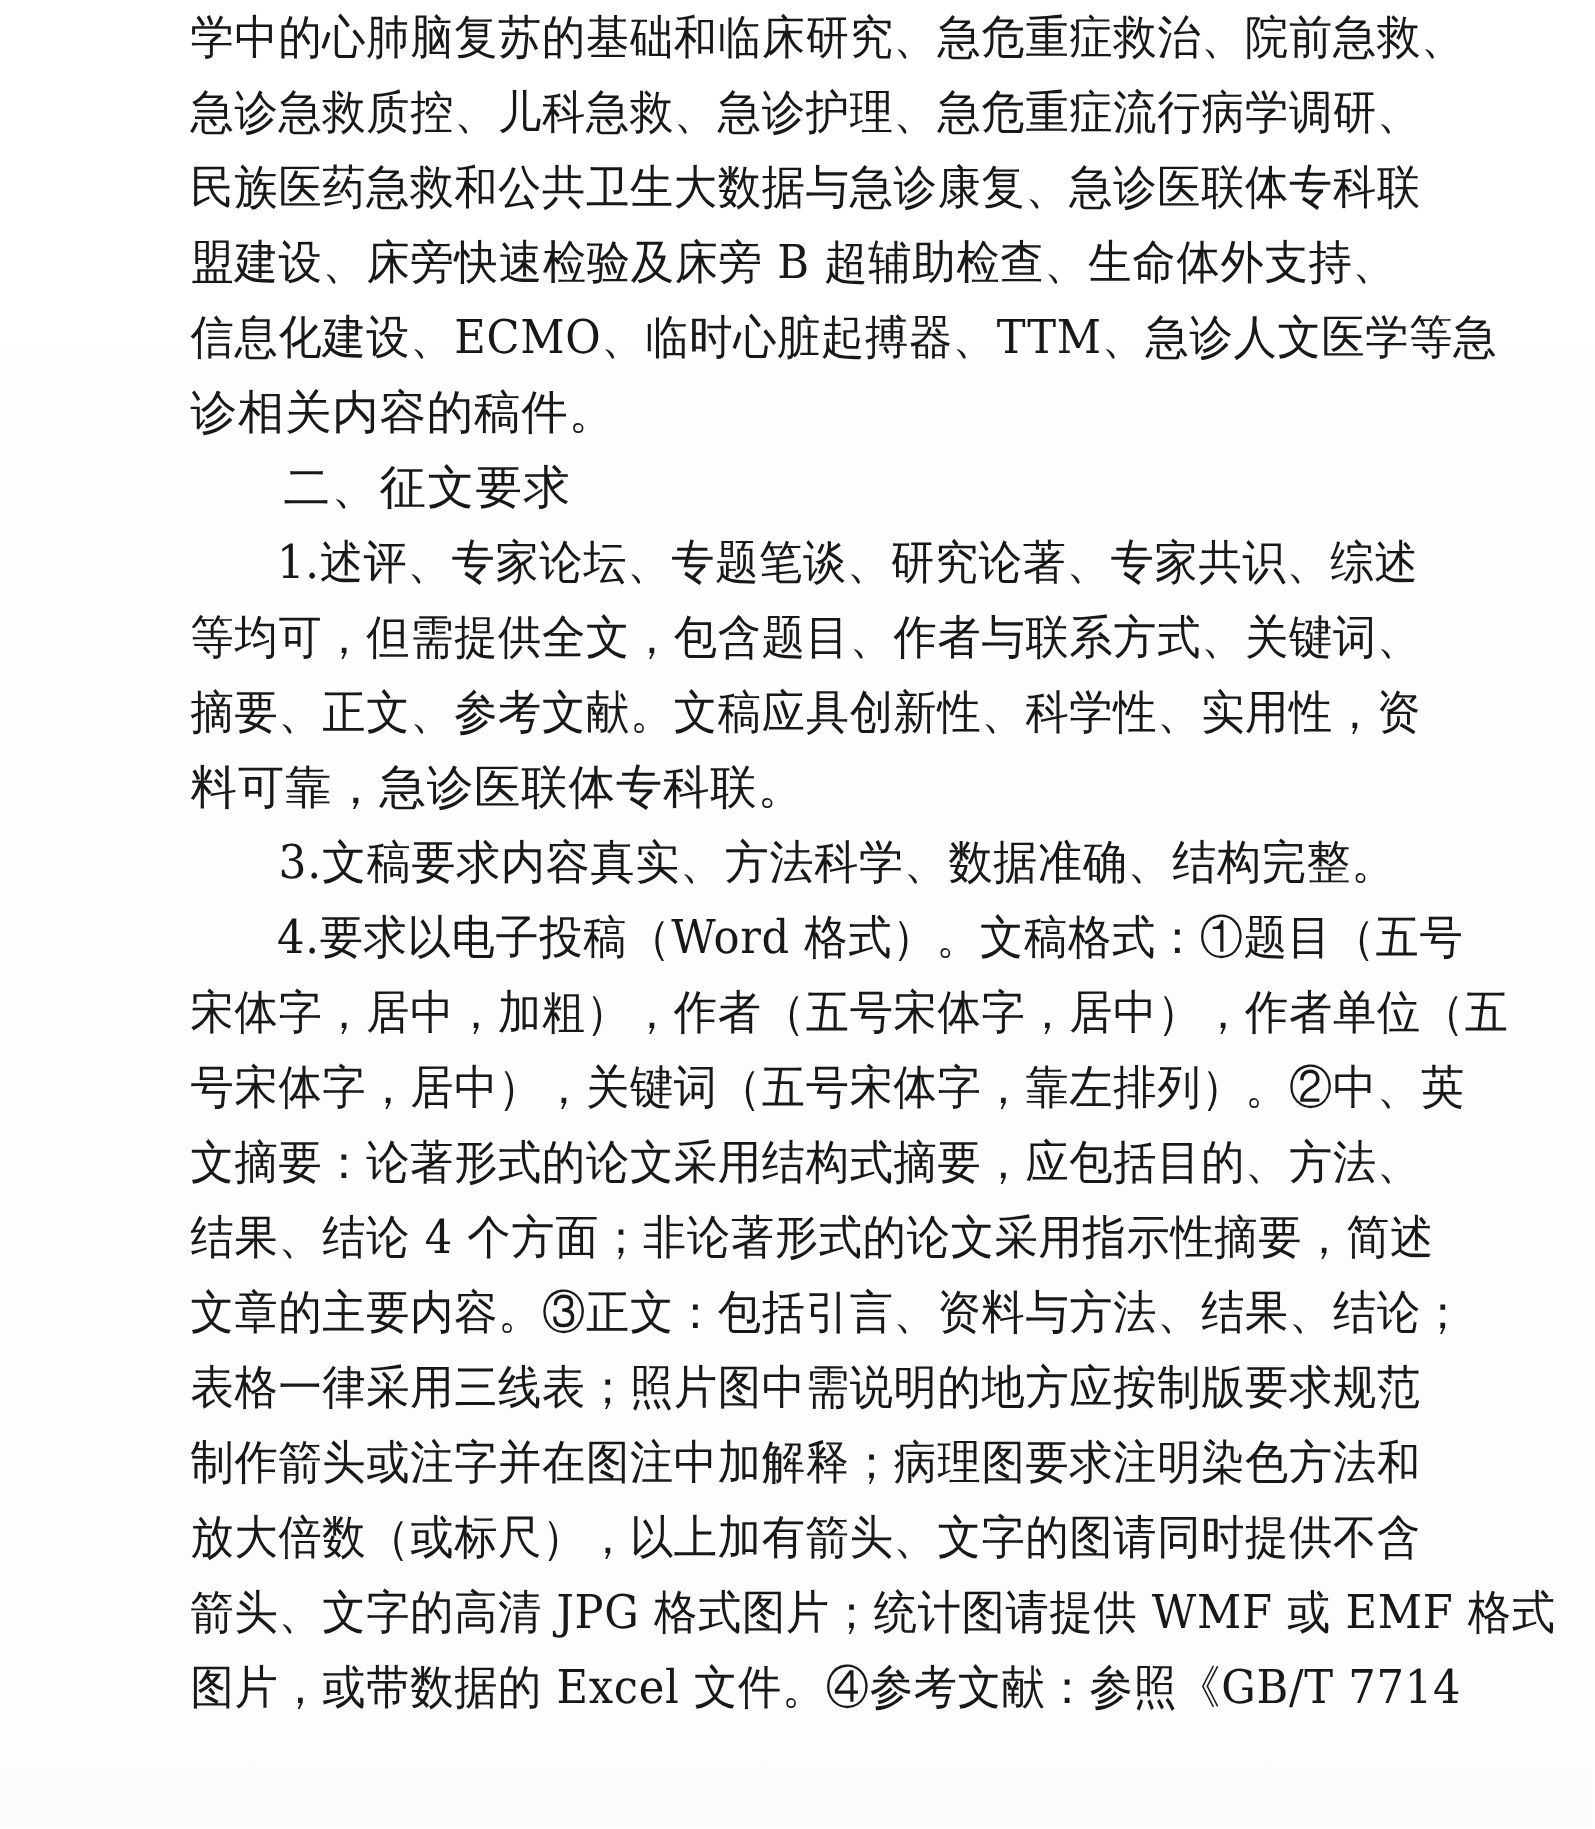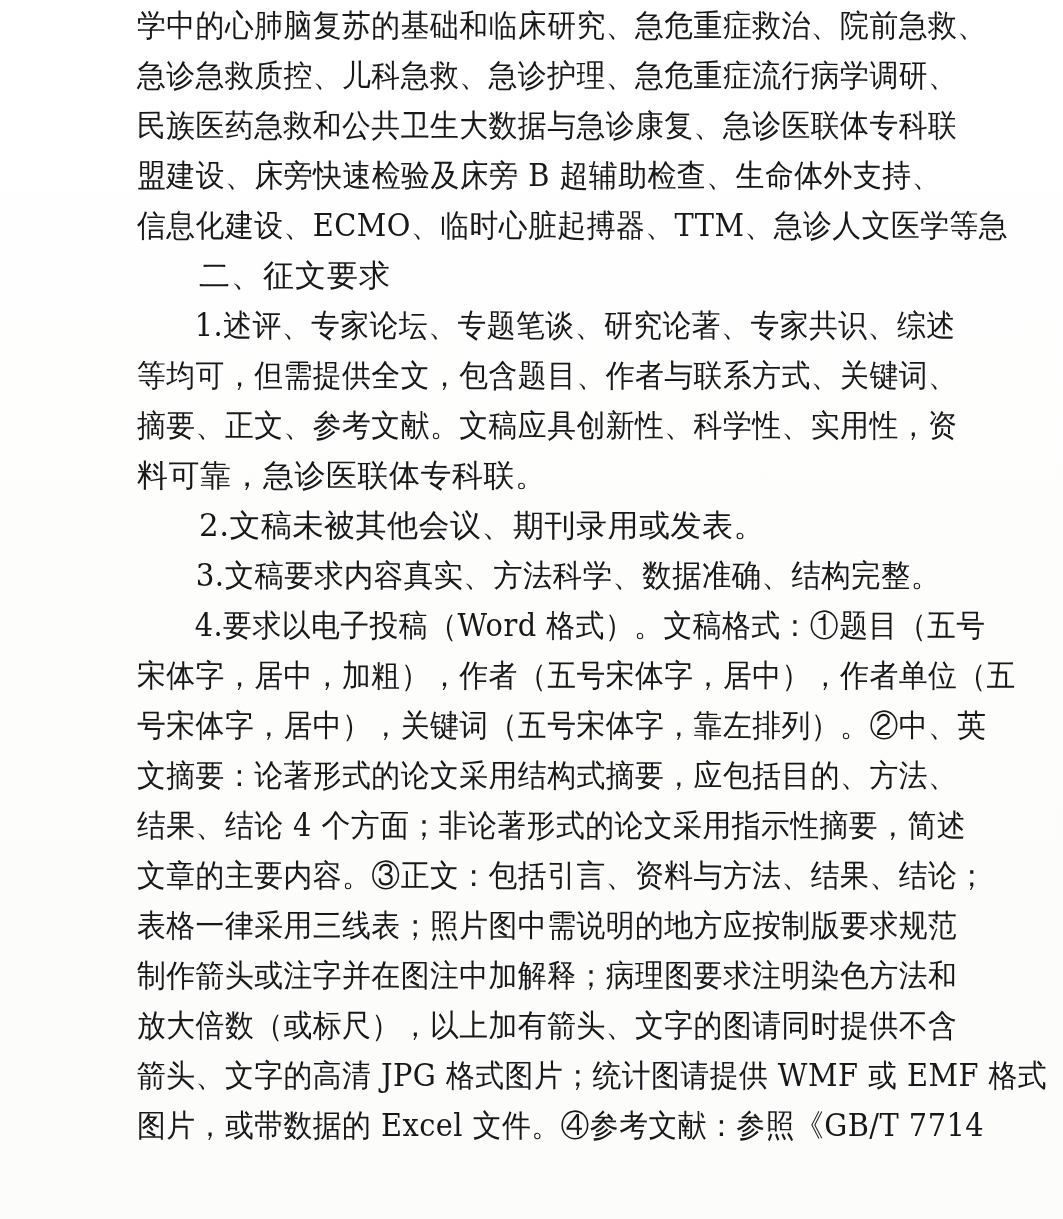--- a/index.html
+++ b/index.html
@@ -11,21 +11,21 @@
     position: relative;
     width: 1063px;
     height: 1219px;
     background: #fefefe;
     overflow: hidden;
     font-family: "DejaVu Serif", "Liberation Serif", serif;
   }
 
   .doc-body {
     position: absolute;
-    left: 137px;
+    left: 127px;
     top: 0;
     width: 804px;
   }
 
   
   .line {
     height: 50px;
     line-height: 50px;
     font-size: 31px;
     color: #18181a;
@@ -58,29 +58,29 @@
 <div class="page">
   <div class="scan-tint"></div>
 
   <div class="doc-body">
 
     <div class="line" style="transform: scaleX(0.93); transform-origin: left center;">学中的心肺脑复苏的基础和临床研究、急危重症救治、院前急救、</div>
     <div class="line" style="transform: scaleX(0.93); transform-origin: left center;">急诊急救质控、儿科急救、急诊护理、急危重症流行病学调研、</div>
     <div class="line" style="transform: scaleX(0.93); transform-origin: left center;">民族医药急救和公共卫生大数据与急诊康复、急诊医联体专科联</div>
     <div class="line" style="transform: scaleX(0.931634); transform-origin: left center;">盟建设、床旁快速检验及床旁 B 超辅助检查、生命体外支持、</div>
     <div class="line" style="transform: scaleX(0.93); transform-origin: left center;">信息化建设、ECMO、临时心脏起搏器、TTM、急诊人文医学等急</div>
+    <div class="line" style="transform: scaleX(1); transform-origin: left center;">诊相关内容的稿件。</div>
 
     <div class="line indent heading">二、征文要求</div>
 
     <div class="line indent" style="transform: scaleX(0.93); transform-origin: left center;">1.述评、专家论坛、专题笔谈、研究论著、专家共识、综述</div>
     <div class="line" style="transform: scaleX(0.93); transform-origin: left center;">等均可，但需提供全文，包含题目、作者与联系方式、关键词、</div>
     <div class="line" style="transform: scaleX(0.93); transform-origin: left center;">摘要、正文、参考文献。文稿应具创新性、科学性、实用性，资</div>
     <div class="line" style="transform: scaleX(1); transform-origin: left center;">料可靠，急诊医联体专科联。</div>
 
-    <div class="line indent" style="transform: scaleX(1); transform-origin: left center;">2.文稿未被其他会议、期刊录用或发表。</div>
 
     <div class="line indent" style="transform: scaleX(0.946996); transform-origin: left center;">3.文稿要求内容真实、方法科学、数据准确、结构完整。</div>
 
     <div class="line indent" style="transform: scaleX(0.93); transform-origin: left center;">4.要求以电子投稿（Word 格式）。文稿格式：①题目（五号</div>
     <div class="line" style="transform: scaleX(0.93); transform-origin: left center;">宋体字，居中，加粗），作者（五号宋体字，居中），作者单位（五</div>
     <div class="line" style="transform: scaleX(0.93); transform-origin: left center;">号宋体字，居中），关键词（五号宋体字，靠左排列）。②中、英</div>
     <div class="line" style="transform: scaleX(0.93); transform-origin: left center;">文摘要：论著形式的论文采用结构式摘要，应包括目的、方法、</div>
     <div class="line" style="transform: scaleX(0.93); transform-origin: left center;">结果、结论 4 个方面；非论著形式的论文采用指示性摘要，简述</div>
     <div class="line" style="transform: scaleX(0.93); transform-origin: left center;">文章的主要内容。③正文：包括引言、资料与方法、结果、结论；</div>
     <div class="line" style="transform: scaleX(0.93); transform-origin: left center;">表格一律采用三线表；照片图中需说明的地方应按制版要求规范</div>

